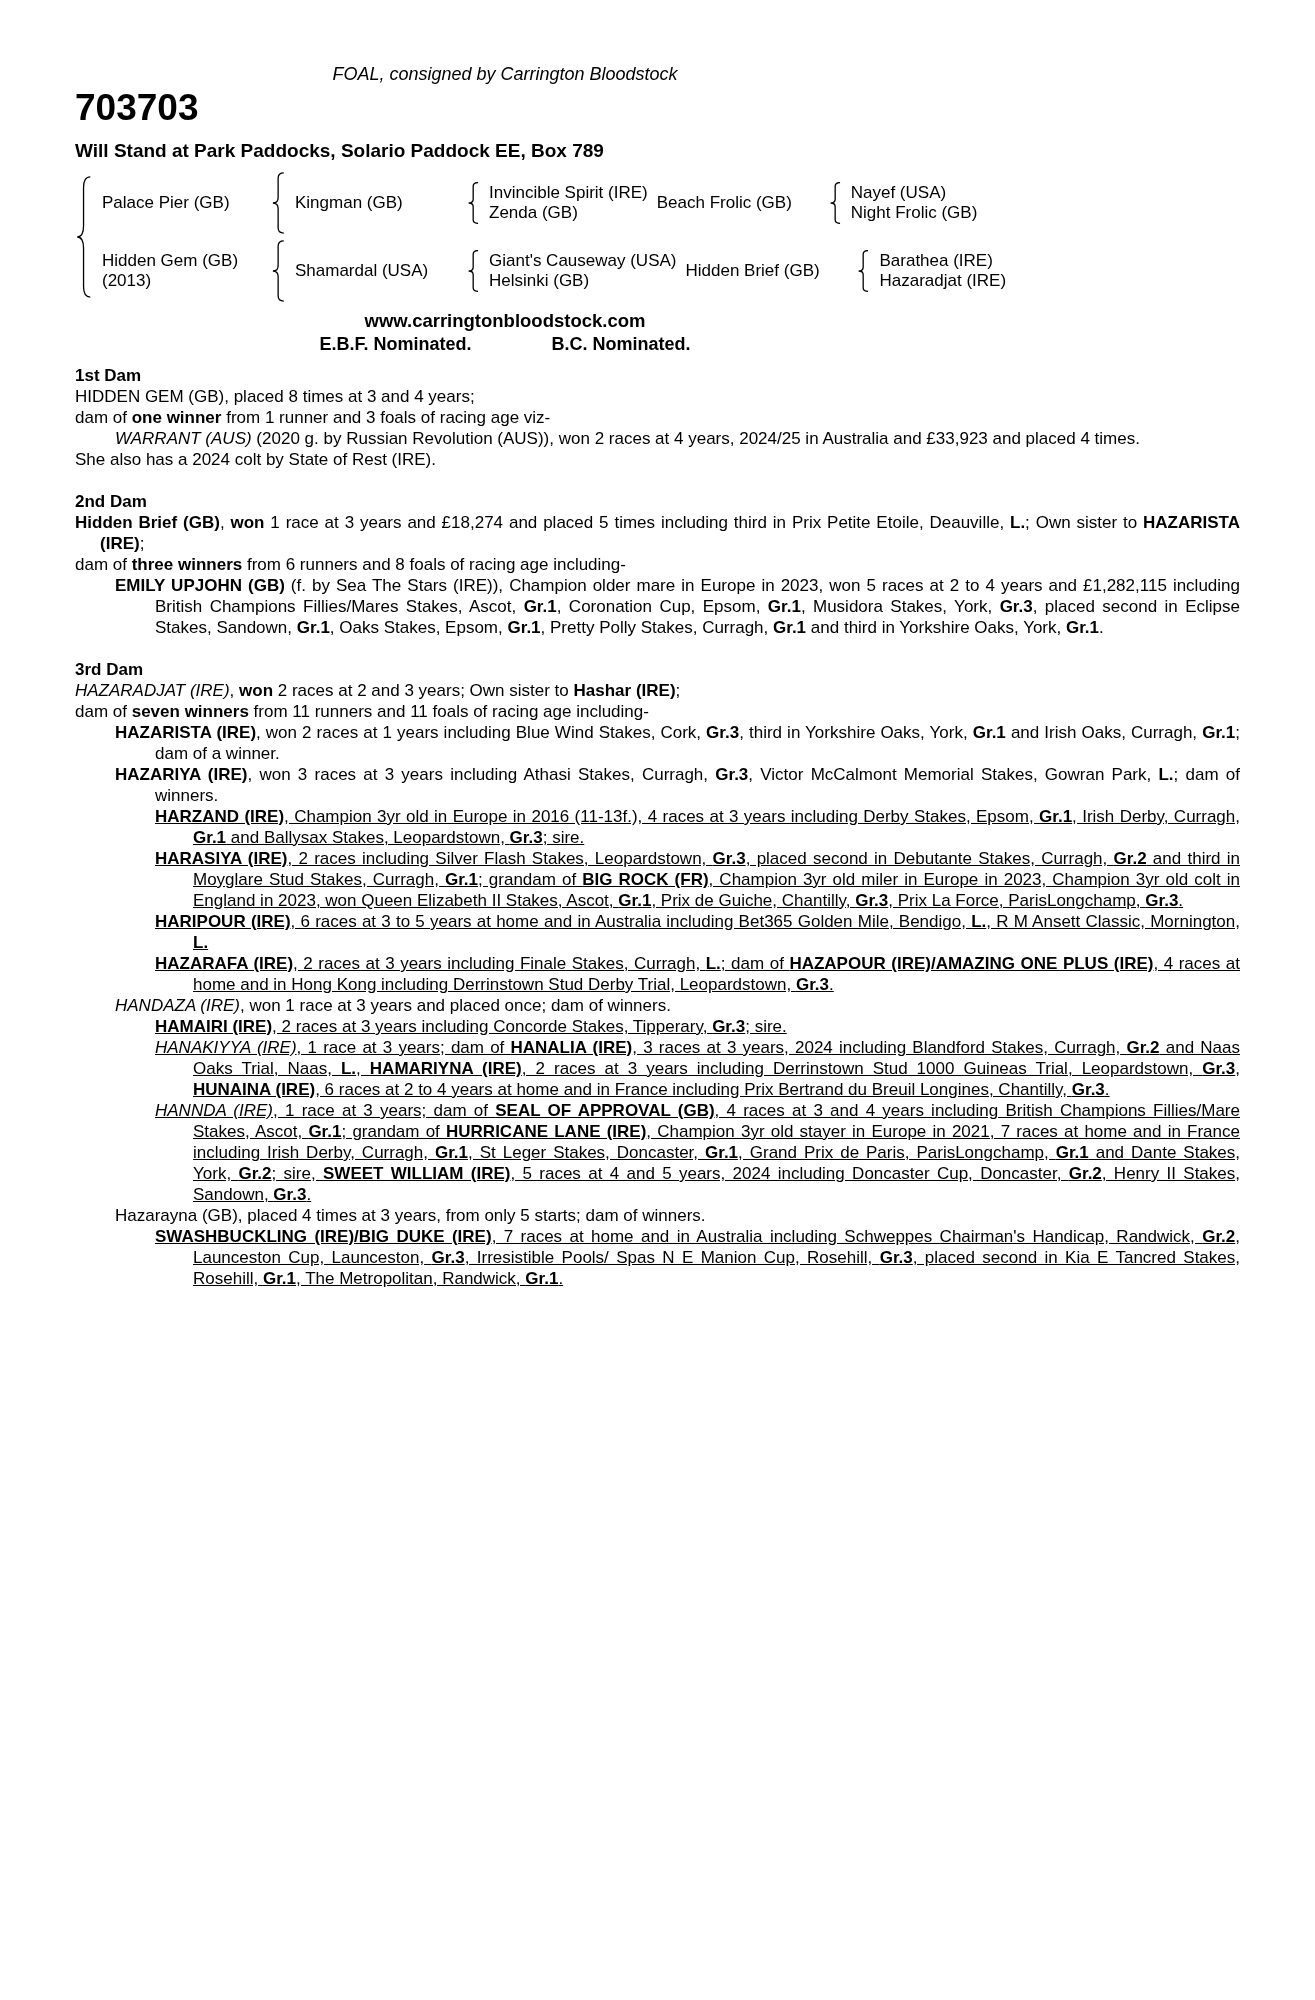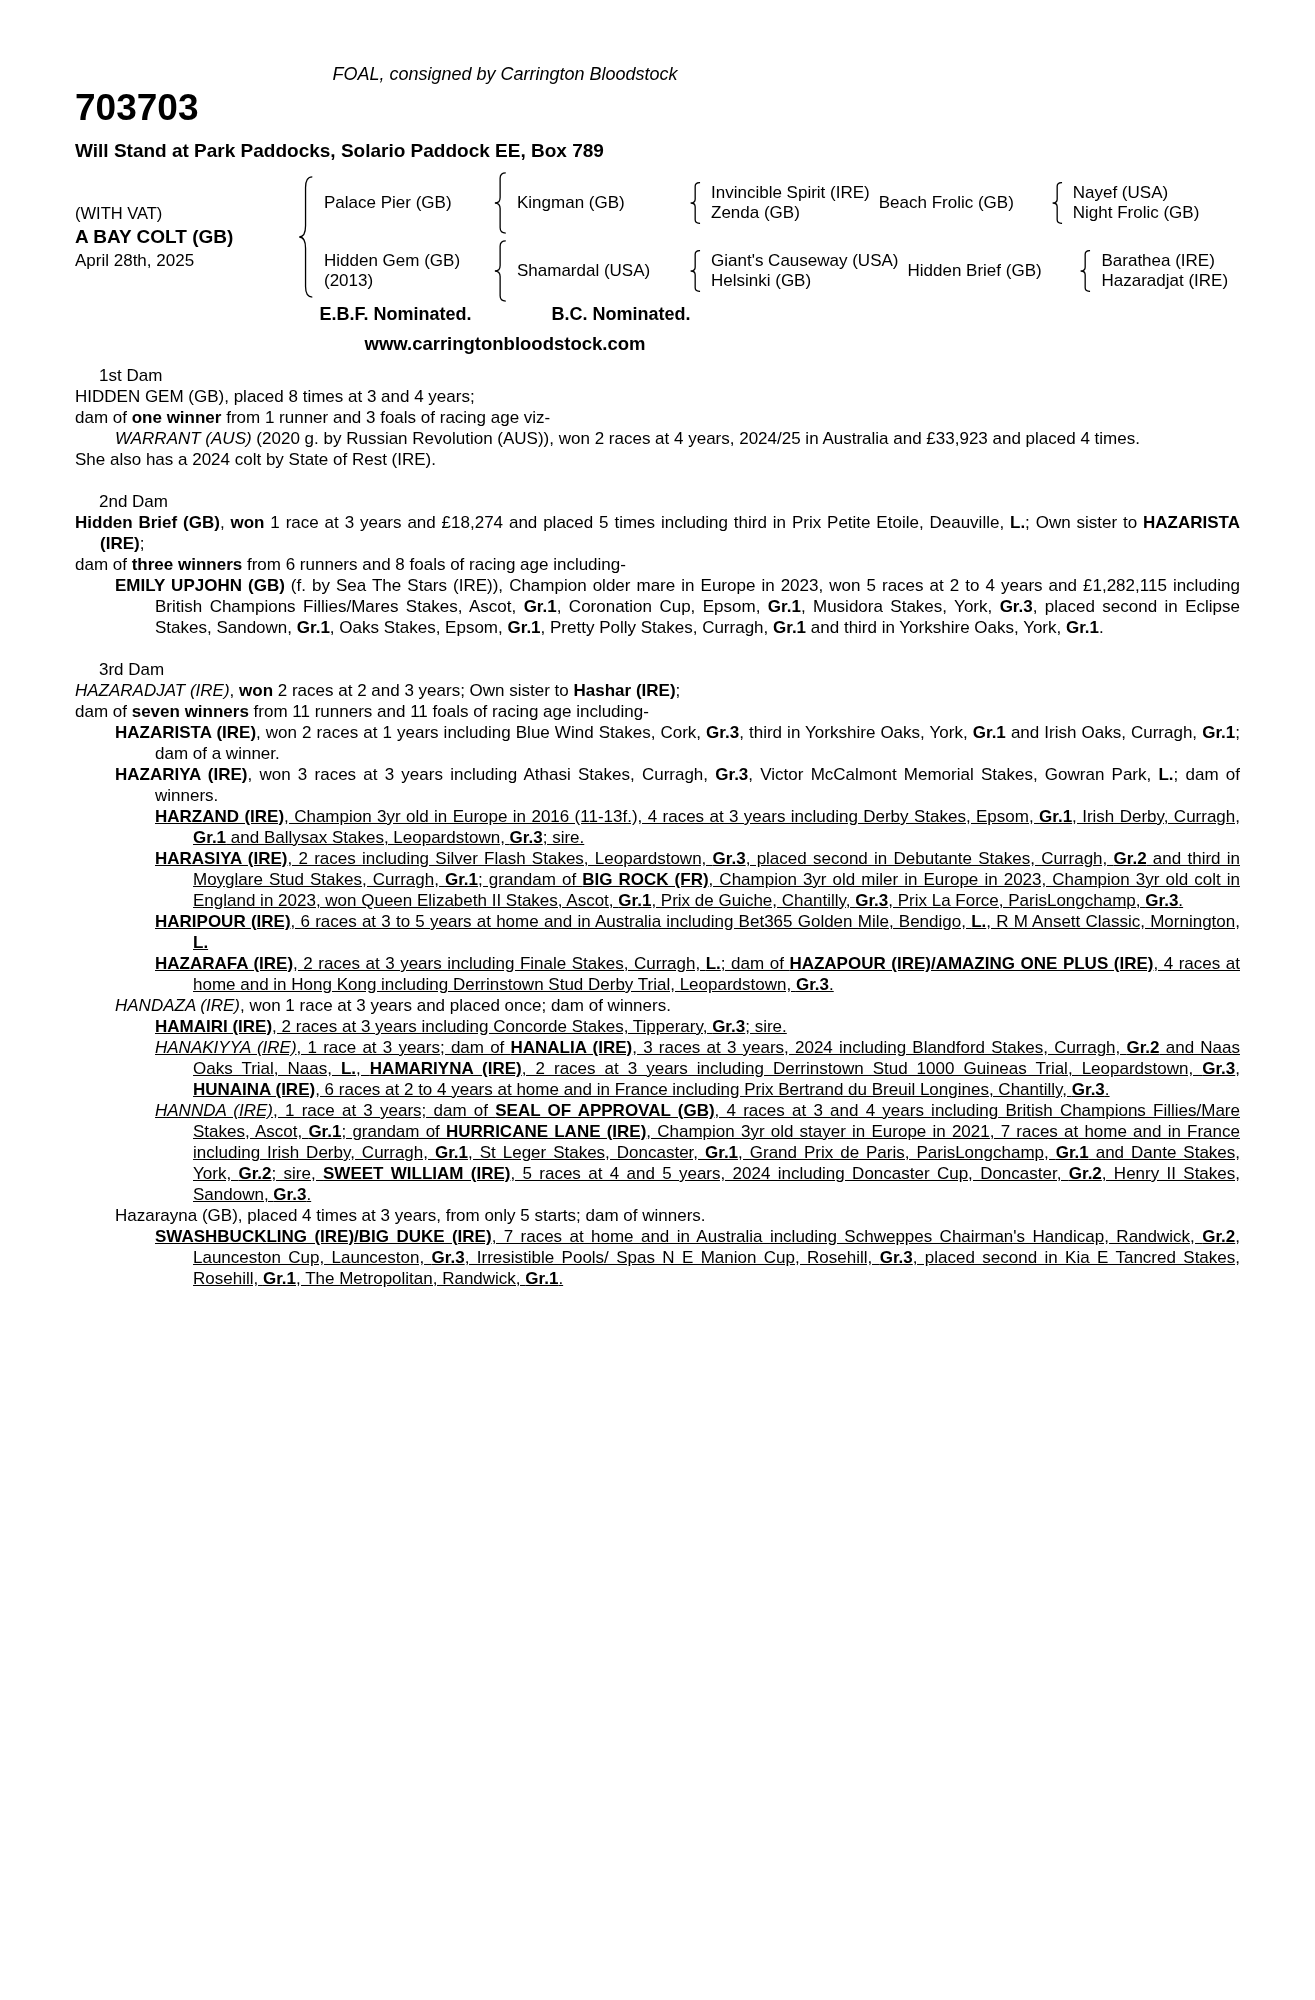--- a/index.html
+++ b/index.html
@@ -36,21 +36,21 @@
   .gp-name { width:181px; padding-left:9px; }
   .gg-col { display:flex; flex-direction:column; padding-left:9px;justify-content:center; }
 
   
   .website { font-weight:bold; font-size:18.5px; margin-top:8px; }
   .nominated { font-weight:bold; font-size:18px; margin-top:2px; }
   .nom-gap { display:inline-block; width:80px; }
 
   
   .catalogue-text { margin-top:10px; font-size:17px; line-height:21px; }
-  .dam-heading { font-weight:normal;margin-left:24px; }
+  .dam-heading { font-weight:bold; }
   .dam-heading.spaced { margin-top:21px; }
   .para { text-align:justify; }
   .style-a { padding-left:25px;  text-indent:-25px; }
   .style-b { padding-left:80px;  text-indent:-40px; }
   .style-c { padding-left:118px; text-indent:-38px;text-decoration:underline; }
   .b { font-weight:bold; }
   .i { font-style:italic; }
 </style>
 </head>
 <body>
@@ -60,25 +60,20 @@
   <div class="center-col top-italic">FOAL, consigned by Carrington Bloodstock</div>
 
   <div class="lot-row">
     <div class="lot">703</div>
     <div class="lot">703</div>
   </div>
 
   <div class="stand-line">Will Stand at Park Paddocks, Solario Paddock EE, Box 789</div>
 
   <div class="pedigree">
-    <div class="ped-left">
-      <div class="vat">(WITH VAT)</div>
-      <div class="colt-name">A BAY COLT (GB)</div>
-      <div class="colt-dob">April 28th, 2025</div>
-    </div>
 
     <svg class="brace brace-big" viewBox="0 0 20 100" preserveAspectRatio="none" aria-hidden="true">
         <path d="M17 1.5 Q9.5 1.5 9.5 10 L9.5 41 Q9.5 50 2.5 50 Q9.5 50 9.5 59 L9.5 90 Q9.5 98.5 17 98.5" fill="none" stroke="#000" stroke-width="1.3" vector-effect="non-scaling-stroke"></path>
       </svg>
 
     <div class="ped-tree">
 
       <div class="ped-half">
         <div class="parent-cell">
           <div class="parent-name">Palace Pier (GB)</div>
@@ -138,24 +133,24 @@
               <div class="gg-name">Barathea (IRE)</div>
               <div class="gg-name">Hazaradjat (IRE)</div>
             </div>
           </div>
         </div>
       </div>
 
     </div>
   </div>
 
+  <div class="center-col website">www.carringtonbloodstock.com</div>
   <div class="center-col nominated">
     <span>E.B.F. Nominated.</span><span class="nom-gap"></span><span>B.C. Nominated.</span>
   </div>
-  <div class="center-col website">www.carringtonbloodstock.com</div>
 
   <div class="catalogue-text">
 
     <div class="dam-heading">1st Dam</div>
     <p class="para style-a"><span>HIDDEN GEM (GB), placed 8 times at 3 and 4 years;</span></p>
     <p class="para style-a"><span>dam of </span><span class="b">one winner</span><span> from 1 runner and 3 foals of racing age viz-</span></p>
     <p class="para style-b"><span class="i">WARRANT (AUS)</span><span> (2020 g. by Russian Revolution (AUS)), won 2 races at 4 years, 2024/25 in Australia and £33,923 and placed 4 times.</span></p>
     <p class="para style-a"><span>She also has a 2024 colt by State of Rest (IRE).</span></p>
 
     <div class="dam-heading spaced">2nd Dam</div>

